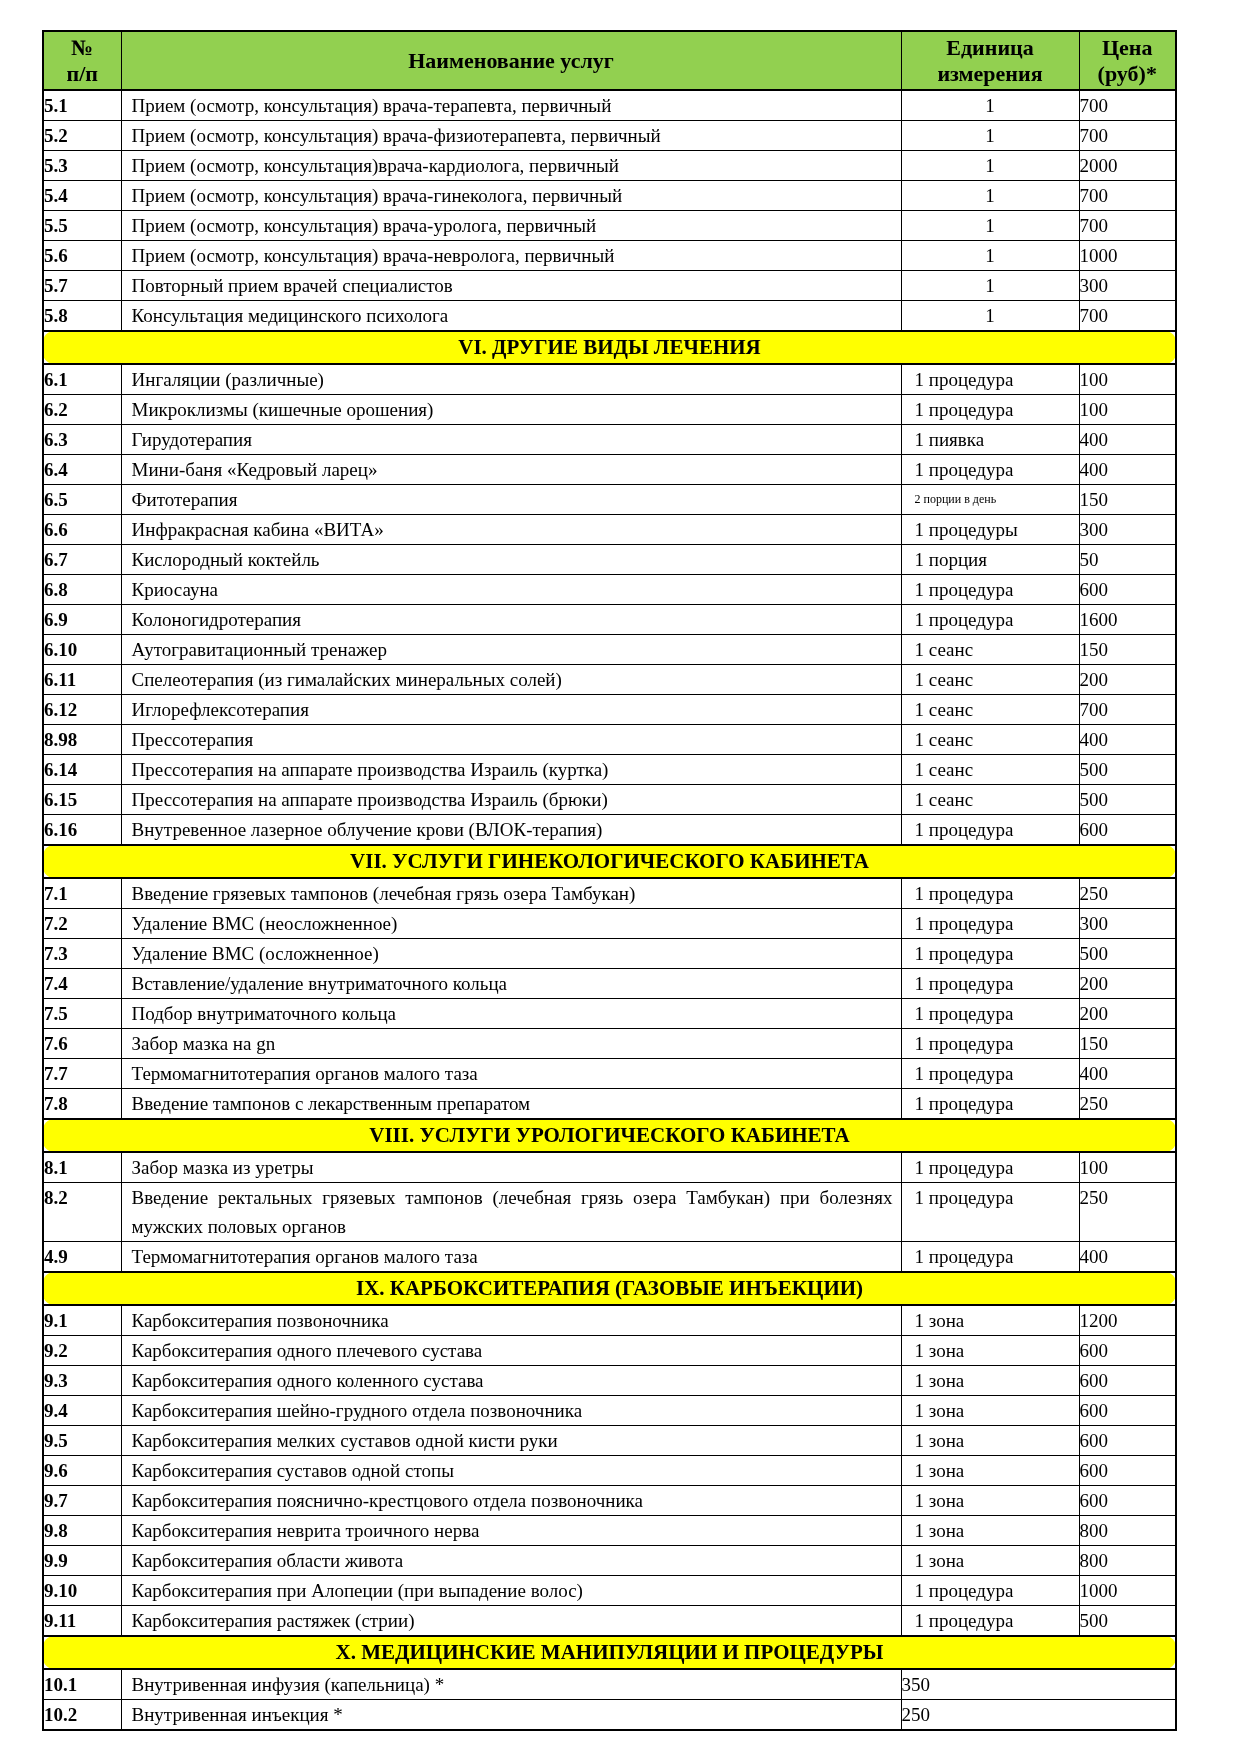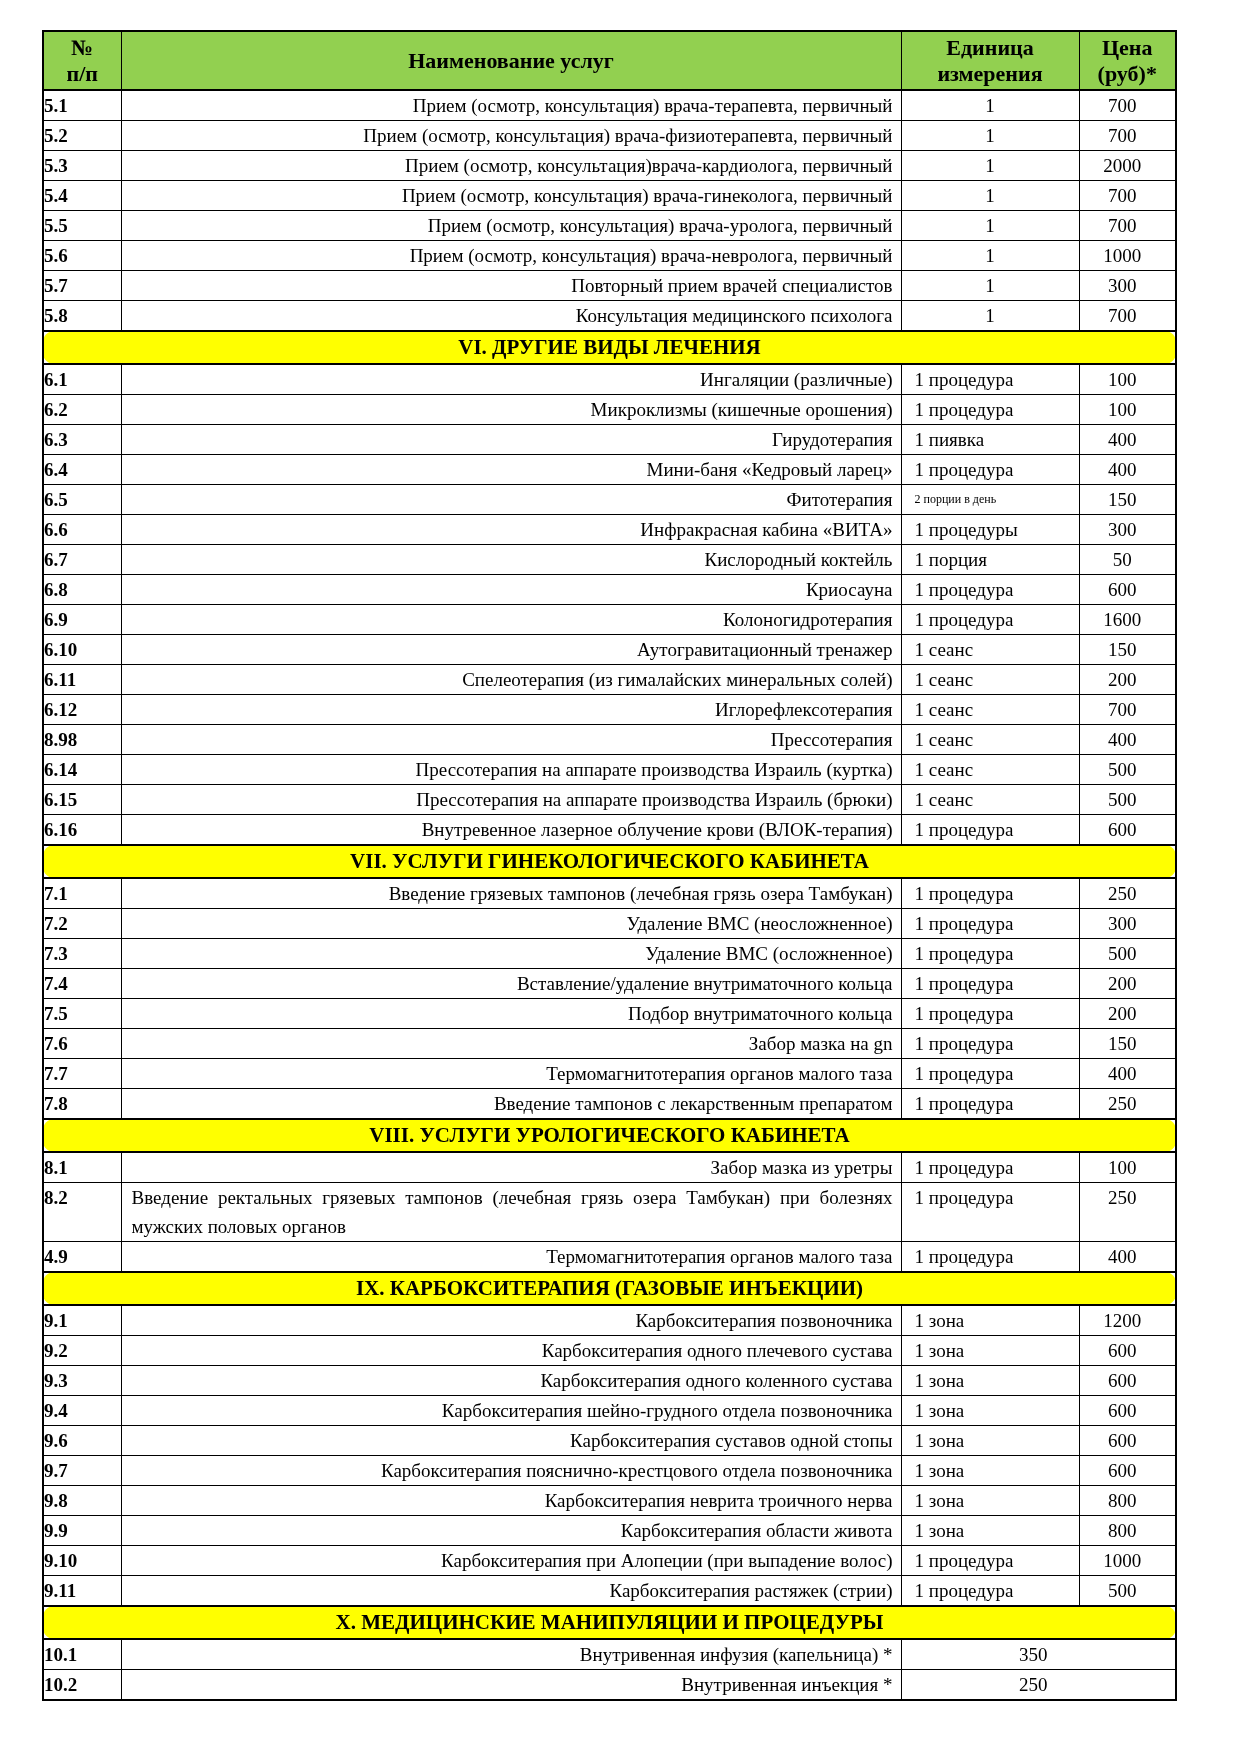--- a/index.html
+++ b/index.html
@@ -49,40 +49,40 @@
     line-height: 29px;
     height: 29px;
     background: #FFFFFF;
   }
   td.num {
     text-align: left;
     padding-right: 9px;
     font-weight: bold;
   }
   td.name {
-    text-align: right;
+    text-align: left;
     padding-left: 10px;
     padding-right: 8px;
   }
   td.name.justify {
     text-align: justify;
   }
   td.unit {
     text-align: left;
     padding-left: 13px;
   }
   td.unit.center {
     text-align: center;
     padding-left: 0;
   }
   td.unit.small-unit {
     font-size: 12px;
   }
   td.price, td.merged-price {
-    text-align: center;
+    text-align: left;
     padding-right: 10px;
   }
   tr.section-row td {
     background: var(--section-bg, #FFFF00);
     font-weight: bold;
     font-size: 21px;
     text-align: center;
     height: 31px;
     line-height: 31px;
     border-top: 2px solid var(--border-color, #000);
@@ -353,20 +353,26 @@
           <td class="unit">1 зона</td>
           <td class="price">600</td>
         </tr>
         <tr>
           <td class="num">9.4</td>
           <td class="name">Карбокситерапия шейно-грудного отдела позвоночника</td>
           <td class="unit">1 зона</td>
           <td class="price">600</td>
         </tr>
         <tr>
+          <td class="num">9.5</td>
+          <td class="name">Карбокситерапия мелких суставов одной кисти руки</td>
+          <td class="unit">1 зона</td>
+          <td class="price">600</td>
+        </tr>
+        <tr>
           <td class="num">9.6</td>
           <td class="name">Карбокситерапия суставов одной стопы</td>
           <td class="unit">1 зона</td>
           <td class="price">600</td>
         </tr>
         <tr>
           <td class="num">9.7</td>
           <td class="name">Карбокситерапия пояснично-крестцового отдела позвоночника</td>
           <td class="unit">1 зона</td>
           <td class="price">600</td>

